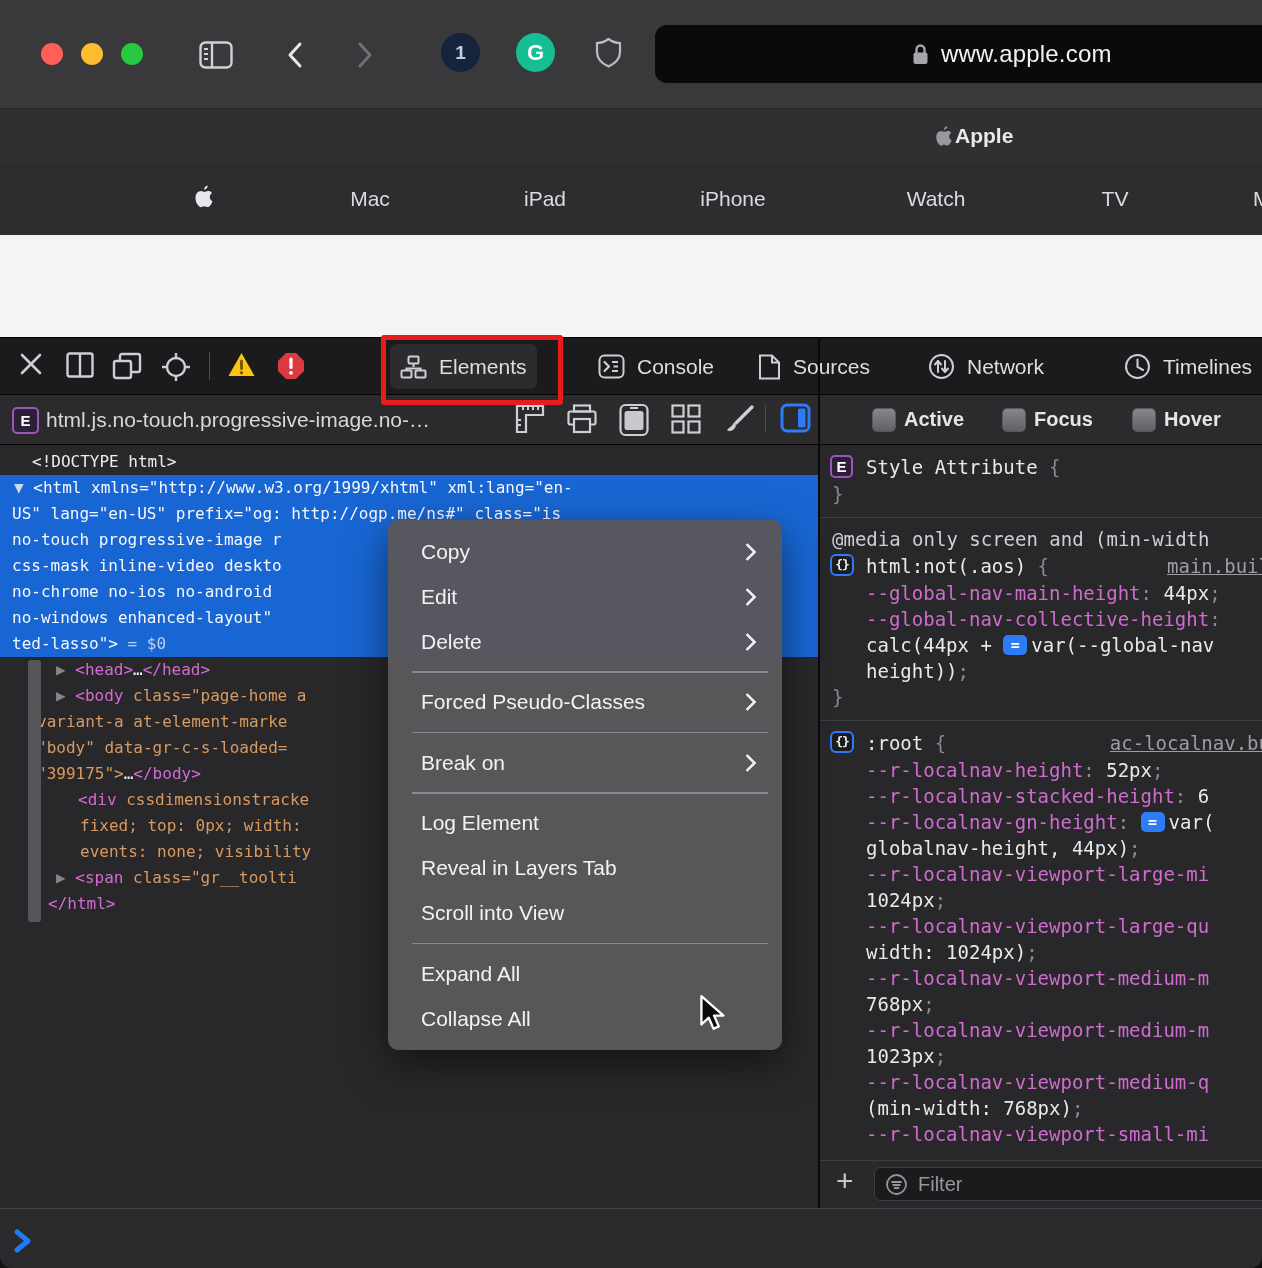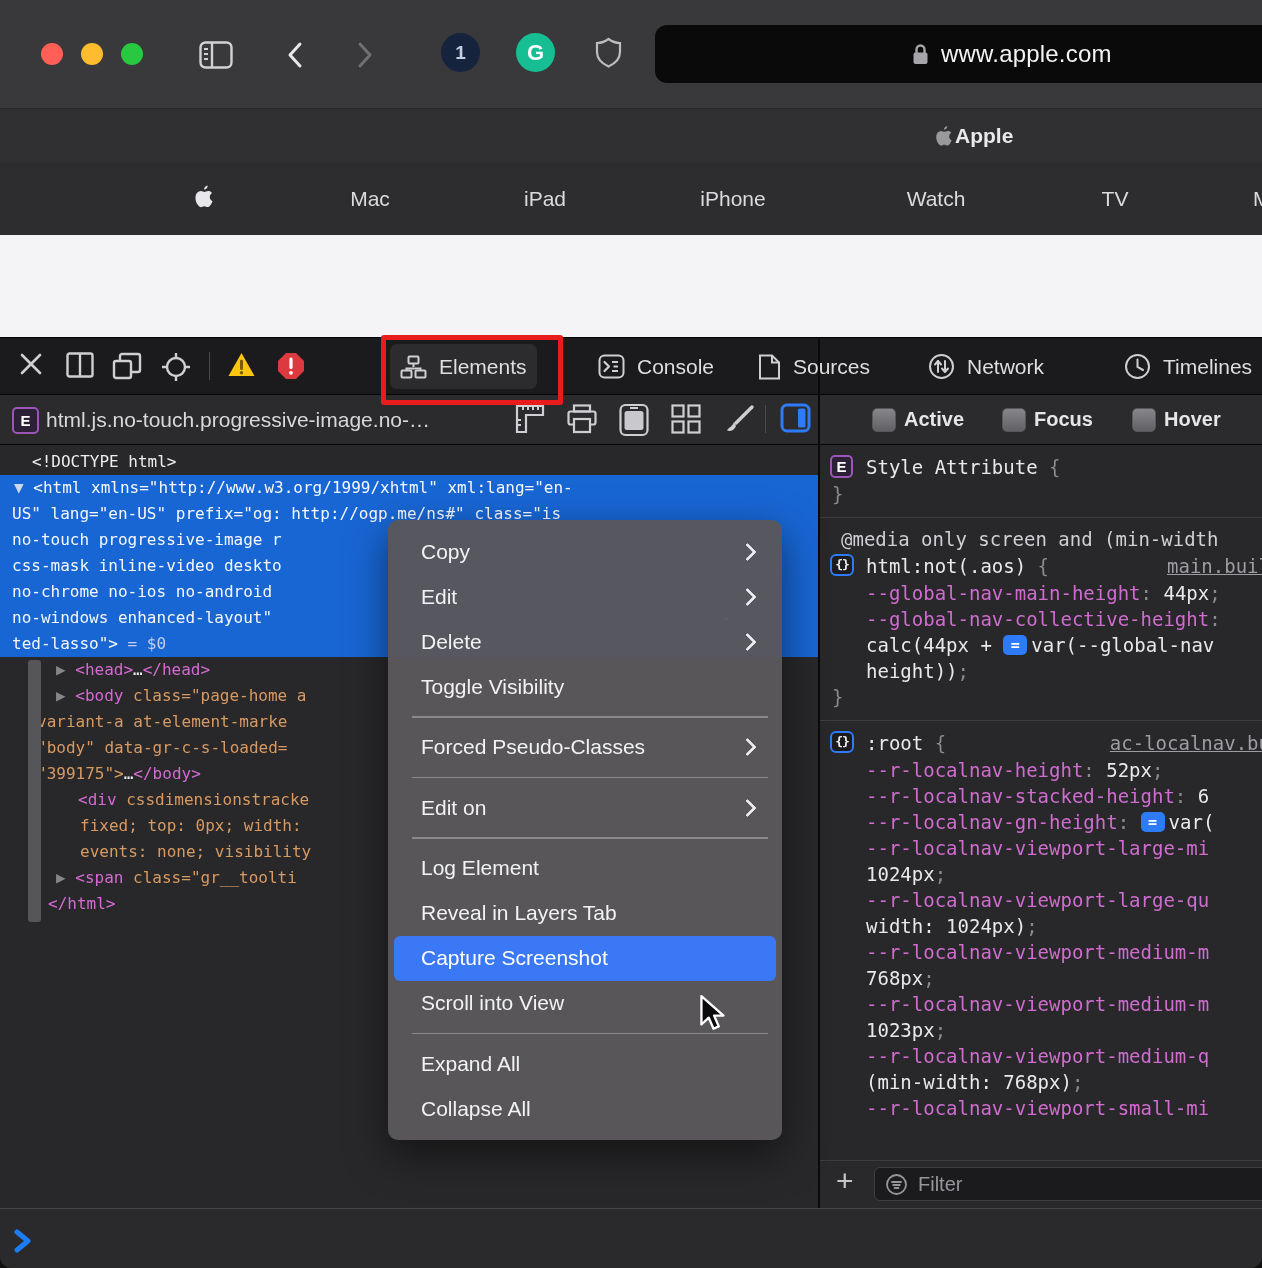--- a/index.html
+++ b/index.html
@@ -49,21 +49,21 @@
   .code-line.sel{background:#1866d4;}
   .seg.w{color:#ededf0}.seg.ws{color:#f6f8fd}.seg.dim{color:#c3cfe8}
   .seg.tri-sel{color:#ccd8ee}.seg.tri{color:#85858a}
   .seg.tag{color:#d46ad2}.seg.attr{color:#d89a62}
   .gutterbar{position:absolute;left:28px;top:215px;width:13px;height:262px;background:#56565a;border-radius:3px;}
   
   .styles-pane{position:absolute;left:820px;top:445px;width:442px;height:715px;background:#28282a;overflow:hidden;
                font-family:"DejaVu Sans Mono",monospace;font-size:19px;}
   .css-section{padding:8px 0 10px 0;}
   .sec-div{height:1px;background:#3d3d40;}
-  .css-at{padding-left:21px;height:26px;line-height:26px;color:#cfcfd4;white-space:pre;}
+  .css-at{padding-left:12px;height:26px;line-height:26px;color:#cfcfd4;white-space:pre;}
   .css-selrow{position:relative;height:28px;line-height:28px;padding-left:46px;white-space:pre;}
   .css-sel{color:#e9e9ec;} .pun{color:#8a8a90;} .prop{color:#d06cd0;} .val{color:#e9e9ec;}
   .css-row{padding-left:46px;height:26px;line-height:26px;white-space:pre;}
   .css-close{padding-left:12px;height:26px;line-height:26px;color:#8a8a90;}
   .badge{position:absolute;left:10px;top:2px;display:inline-flex;align-items:center;justify-content:center;}
   .badge-curly{width:24px;height:22px;border:2px solid #2e7bf7;border-radius:6px;color:#f0f0f2;font-size:13px;font-weight:bold;letter-spacing:-1px;background:#1c1c1f;box-sizing:border-box;}
   .badge-e{width:23px;height:23px;border:2px solid #9c56b8;border-radius:5px;background:#2c2036;color:#fff;font-weight:bold;font-size:15px;font-family:"Liberation Sans",sans-serif;box-sizing:border-box;}
   .css-link{position:absolute;right:-8px;top:0;color:#9d9da2;text-decoration:underline;font-size:19px;}
   .eq-badge{display:inline-block;width:24px;height:20px;line-height:20px;background:#2e7bf7;color:#fff;border-radius:5px;text-align:center;font-weight:bold;font-size:15px;vertical-align:middle;margin:0 4px 3px 0;}
   
@@ -313,20 +313,21 @@
           <div class="css-row"><span class="seg val">calc(44px + </span><span class="eq-badge">=</span><span class="seg val">var(--global-nav</span></div>
           <div class="css-row"><span class="seg val">height))</span><span class="seg pun">;</span></div>
           <div class="css-close">}</div>
         </div>
         <div class="sec-div"></div>
         <div class="css-section">
           <div class="css-selrow"><span class="badge badge-curly">{}</span><span class="css-sel">:root</span><span class="pun"> {</span><span class="css-link">ac-localnav.bu</span></div>
           <div class="css-row"><span class="seg prop">--r-localnav-height</span><span class="seg pun">: </span><span class="seg val">52px</span><span class="seg pun">;</span></div>
           <div class="css-row"><span class="seg prop">--r-localnav-stacked-height</span><span class="seg pun">: </span><span class="seg val">6</span></div>
           <div class="css-row"><span class="seg prop">--r-localnav-gn-height</span><span class="seg pun">: </span><span class="eq-badge">=</span><span class="seg val">var(</span></div>
+          <div class="css-row"><span class="seg val">globalnav-height, 44px)</span><span class="seg pun">;</span></div>
           <div class="css-row"><span class="seg prop">--r-localnav-viewport-large-mi</span></div>
           <div class="css-row"><span class="seg val">1024px</span><span class="seg pun">;</span></div>
           <div class="css-row"><span class="seg prop">--r-localnav-viewport-large-qu</span></div>
           <div class="css-row"><span class="seg val">width: 1024px)</span><span class="seg pun">;</span></div>
           <div class="css-row"><span class="seg prop">--r-localnav-viewport-medium-m</span></div>
           <div class="css-row"><span class="seg val">768px</span><span class="seg pun">;</span></div>
           <div class="css-row"><span class="seg prop">--r-localnav-viewport-medium-m</span></div>
           <div class="css-row"><span class="seg val">1023px</span><span class="seg pun">;</span></div>
           <div class="css-row"><span class="seg prop">--r-localnav-viewport-medium-q</span></div>
           <div class="css-row"><span class="seg val">(min-width: 768px)</span><span class="seg pun">;</span></div>
@@ -360,42 +361,36 @@
         <span class="chev"></span>
       </div>
       <div class="menu-item">
         <span>Edit</span>
         <span class="chev"></span>
       </div>
       <div class="menu-item">
         <span>Delete</span>
         <span class="chev"></span>
       </div>
-      <div class="menu-item">
-        <span>Toggle Visibility</span>
-      </div>
       <div class="menu-sep"></div>
       <div class="menu-item">
         <span>Forced Pseudo-Classes</span>
         <span class="chev"></span>
       </div>
       <div class="menu-sep"></div>
       <div class="menu-item">
-        <span>Edit on</span>
+        <span>Break on</span>
         <span class="chev"></span>
       </div>
       <div class="menu-sep"></div>
       <div class="menu-item">
         <span>Log Element</span>
       </div>
       <div class="menu-item">
         <span>Reveal in Layers Tab</span>
-      </div>
-      <div class="menu-item hl">
-        <span>Capture Screenshot</span>
       </div>
       <div class="menu-item">
         <span>Scroll into View</span>
       </div>
       <div class="menu-sep"></div>
       <div class="menu-item">
         <span>Expand All</span>
       </div>
       <div class="menu-item">
         <span>Collapse All</span>

